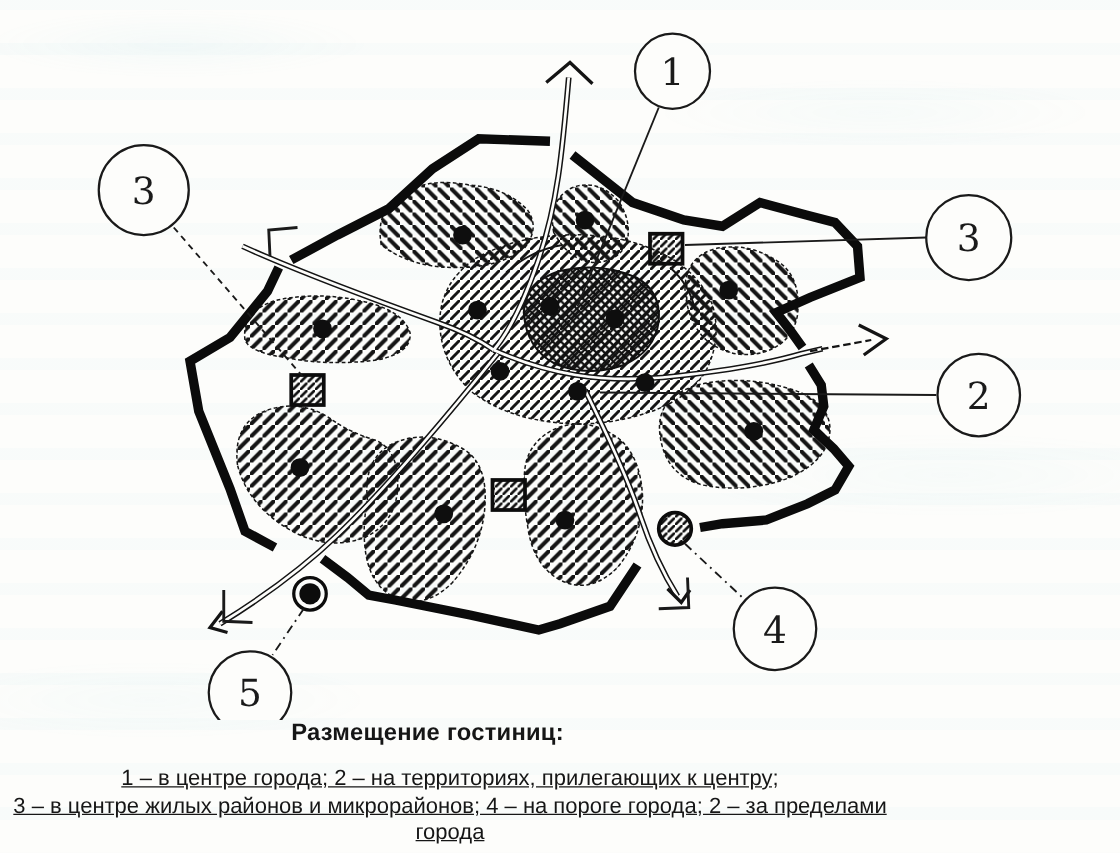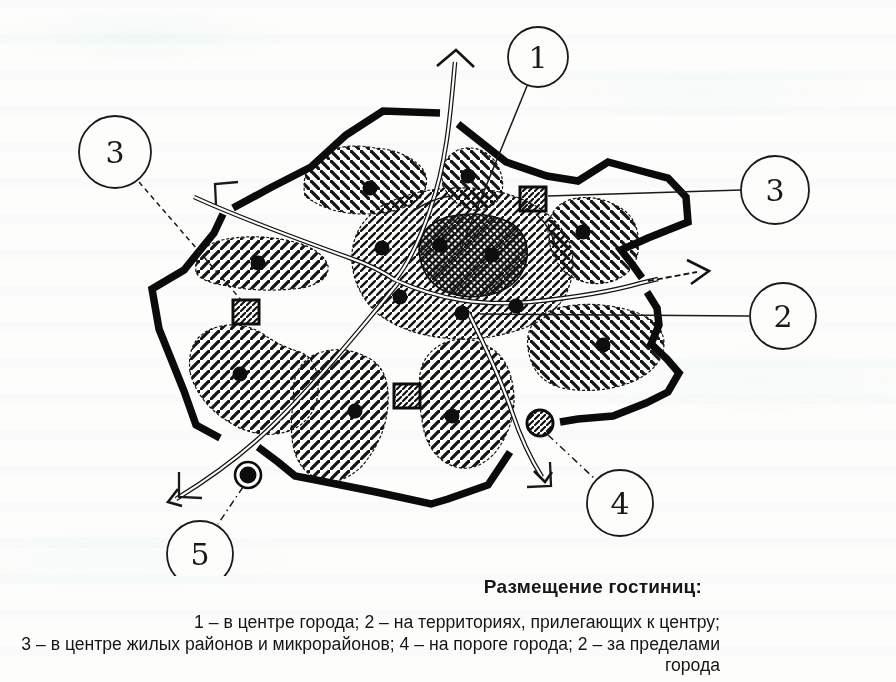--- a/index.html
+++ b/index.html
@@ -10,23 +10,23 @@
   
   .ghost{position:absolute;inset:0;pointer-events:none;opacity:.55;
     background:
       repeating-linear-gradient(0deg, rgba(120,200,215,0) 0 26px, rgba(120,200,215,.07) 26px 36px),
       radial-gradient(220px 40px at 140px 35px, rgba(110,195,210,.10), rgba(110,195,210,0) 70%),
       radial-gradient(260px 40px at 700px 90px, rgba(110,195,210,.08), rgba(110,195,210,0) 70%),
       radial-gradient(300px 50px at 760px 380px, rgba(110,195,210,.08), rgba(110,195,210,0) 70%),
       radial-gradient(260px 46px at 120px 560px, rgba(110,195,210,.08), rgba(110,195,210,0) 70%);
   }
   .diagram{position:absolute;left:0;top:0;}
-  .caption{position:absolute;left:0;top:576px;width:720px;text-align:right;color:#161616;}
+  .caption{position:absolute;left:0;top:576px;width:720px;text-align:center;color:#161616;}
   .caption-title{font-size:19px;font-weight:bold;letter-spacing:.2px;transform:translateX(-18px);}
-  .caption-line{font-size:17.6px;line-height:21.5px;}
+  .caption-line{font-size:17.6px;line-height:21.5px;text-decoration:underline;}
   .caption-line.first{margin-top:14px;}
 </style>
 </head>
 <body>
 
 <div class="page">
   <div class="ghost"></div>
 
   <svg class="diagram" width="896" height="576" viewBox="0 0 896 576" xmlns="http://www.w3.org/2000/svg">
     <defs>

